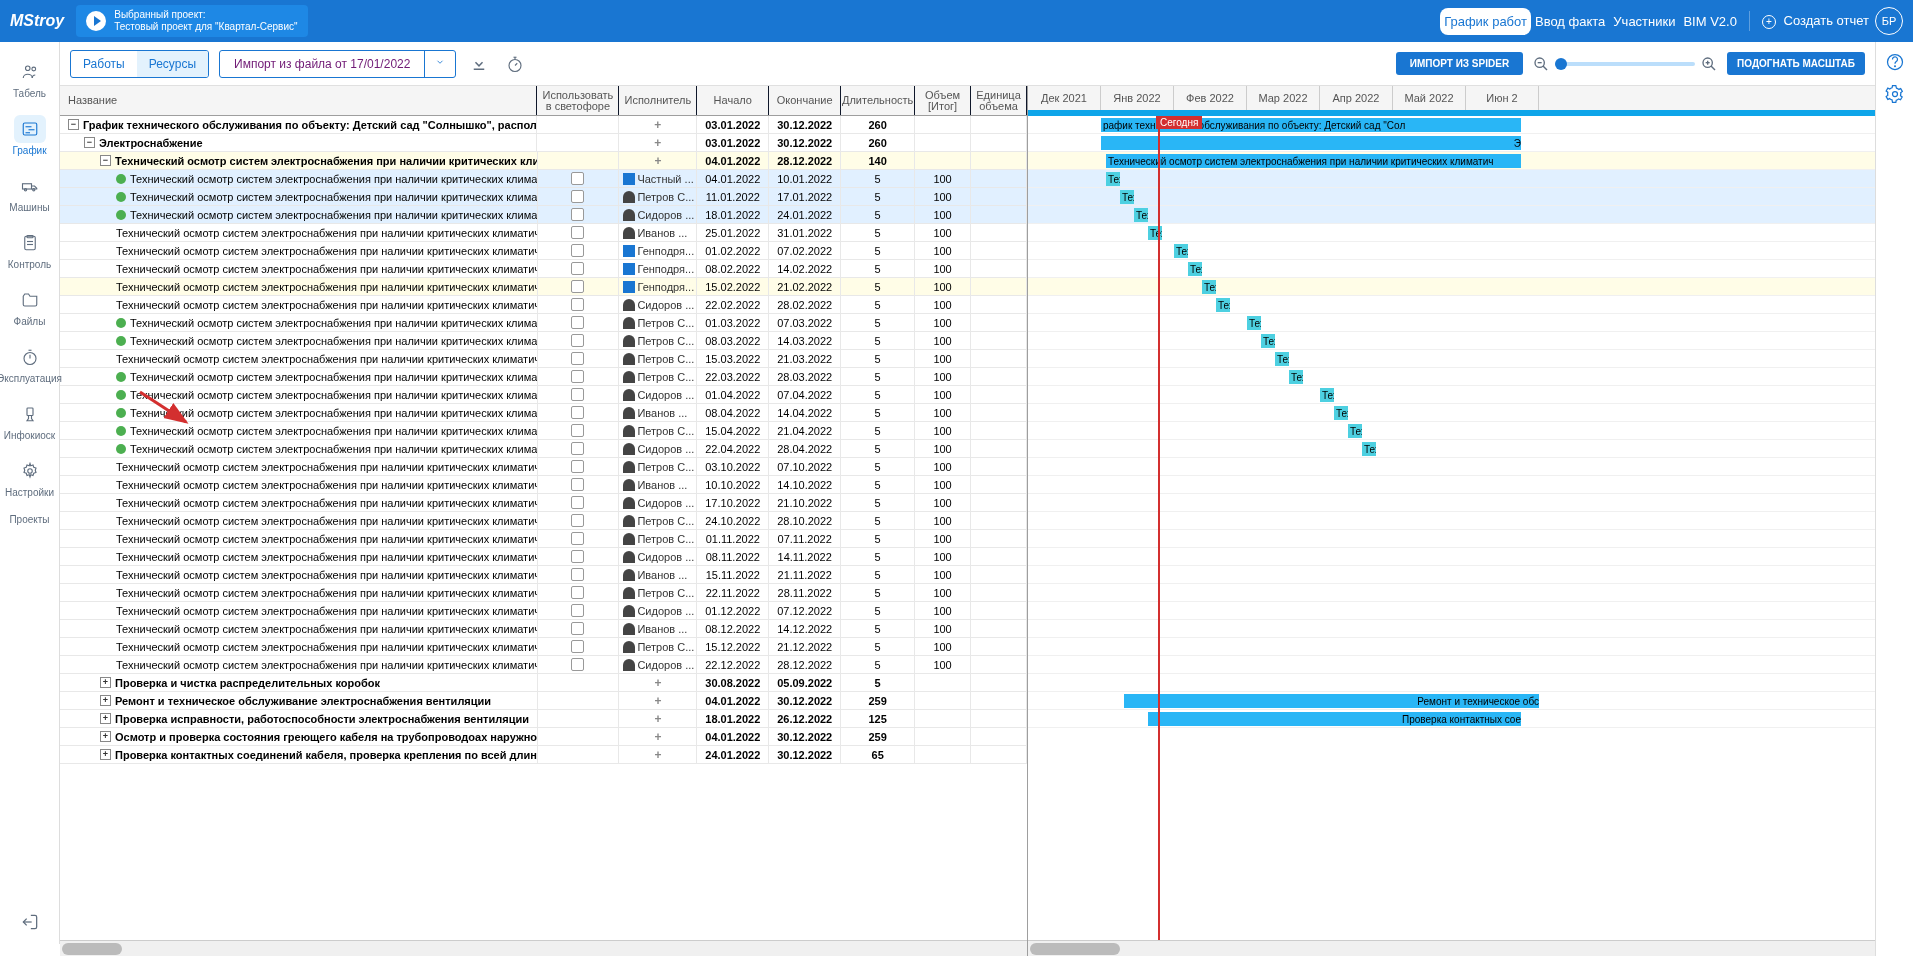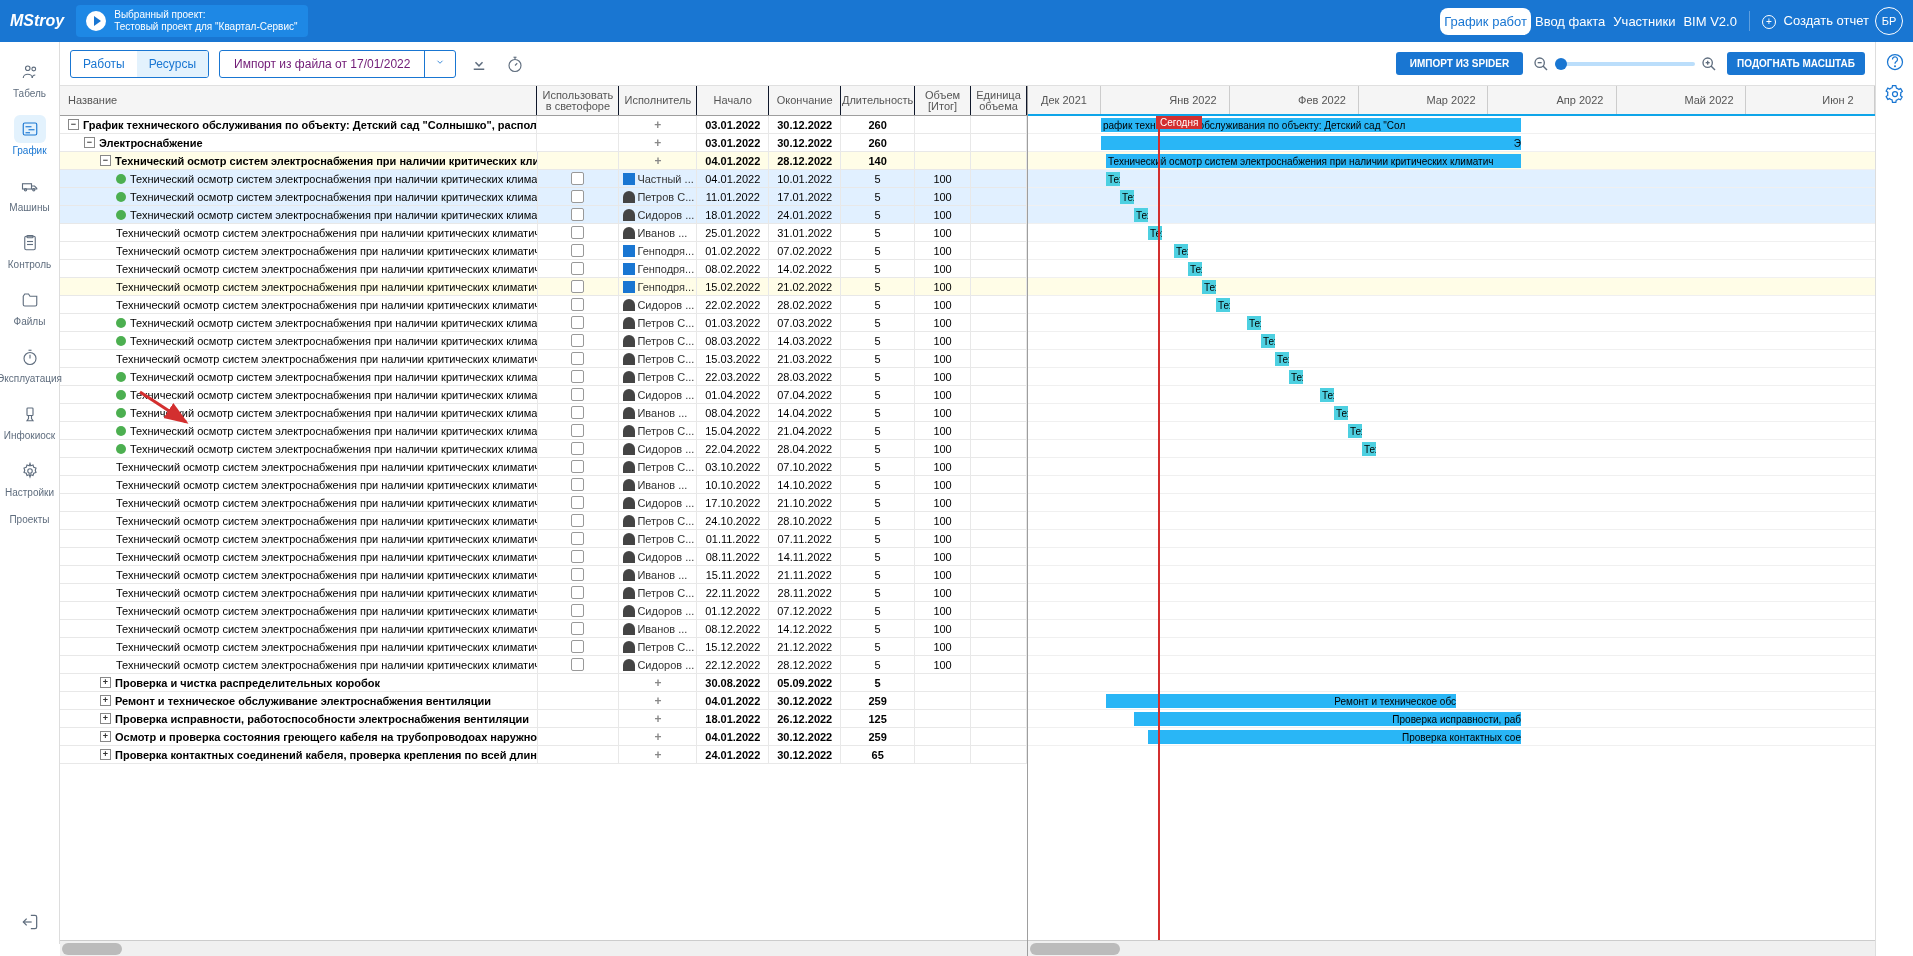--- a/index.html
+++ b/index.html
@@ -59,21 +59,21 @@
     .col-name { width: 478px; justify-content: flex-start !important; padding-left: 8px !important; }
     .col-svet { width: 82px; }
     .col-exec { width: 78px; }
     .col-start { width: 72px; }
     .col-end { width: 72px; }
     .col-dur { width: 74px; }
     .col-vol { width: 56px; }
     .col-unit { width: 56px; }
 
     
-    .timeline-header { display: flex; height: 30px; border-bottom: 2px solid #0ea5e9; background: #f5f5f5; justify-content: space-between; }
+    .timeline-header { display: flex; height: 30px; border-bottom: 6px solid #0ea5e9; background: #f5f5f5; }
     .timeline-month { width: 73px; border-right: 1px solid #ccc; display: flex; align-items: center; justify-content: center; font-size: 11px; color: #555; flex-shrink: 0; }
 
     
     .grid-body { flex: 1; overflow-y: auto; }
     .row { display: flex; height: 18px; border-bottom: 1px solid #e8e8e8; align-items: center; }
     .row.group { font-weight: bold; }
     .row.subgroup { font-weight: bold; }
     .row.sel-parent { background: #fffde7; font-weight: bold; }
     .row.sel { background: #fffde7; }
     .row.blue-bg { background: #e1f0ff; }
@@ -1007,24 +1007,21 @@
           <div class="tl-row"></div>
           <div class="tl-row"></div>
           <div class="tl-row"></div>
           <div class="tl-row"></div>
           <div class="tl-row"></div>
           <div class="tl-row"></div>
           <div class="tl-row"></div>
           <div class="tl-row"></div>
           <div class="tl-row"></div>
           <div class="tl-row">
-            <div class="bar summary" style="left: 78px; width: 350px; justify-content: flex-end;">Ремонт и техническое обс</div>
-          </div>
-          <div class="tl-row">
-            <div class="bar summary" style="left: 106px; width: 387px; justify-content: flex-end;">Проверка исправности, раб</div>
+            <div class="bar summary" style="left: 96px; width: 415px; justify-content: flex-end;">Ремонт и техническое обс</div>
           </div>
           <div class="tl-row">
             <div class="bar summary" style="left: 120px; width: 373px; justify-content: flex-end;">Проверка контактных сое</div>
           </div>
         </div>
     </div>
     <div class="h-scroll">
         <div class="h-scroll-thumb" style="left:2px;width:90px;"></div>
       </div>
   </div>

